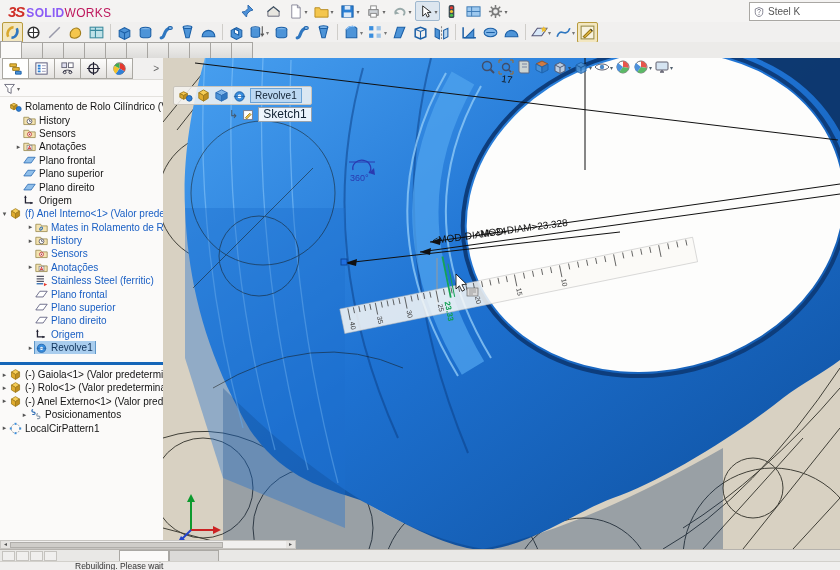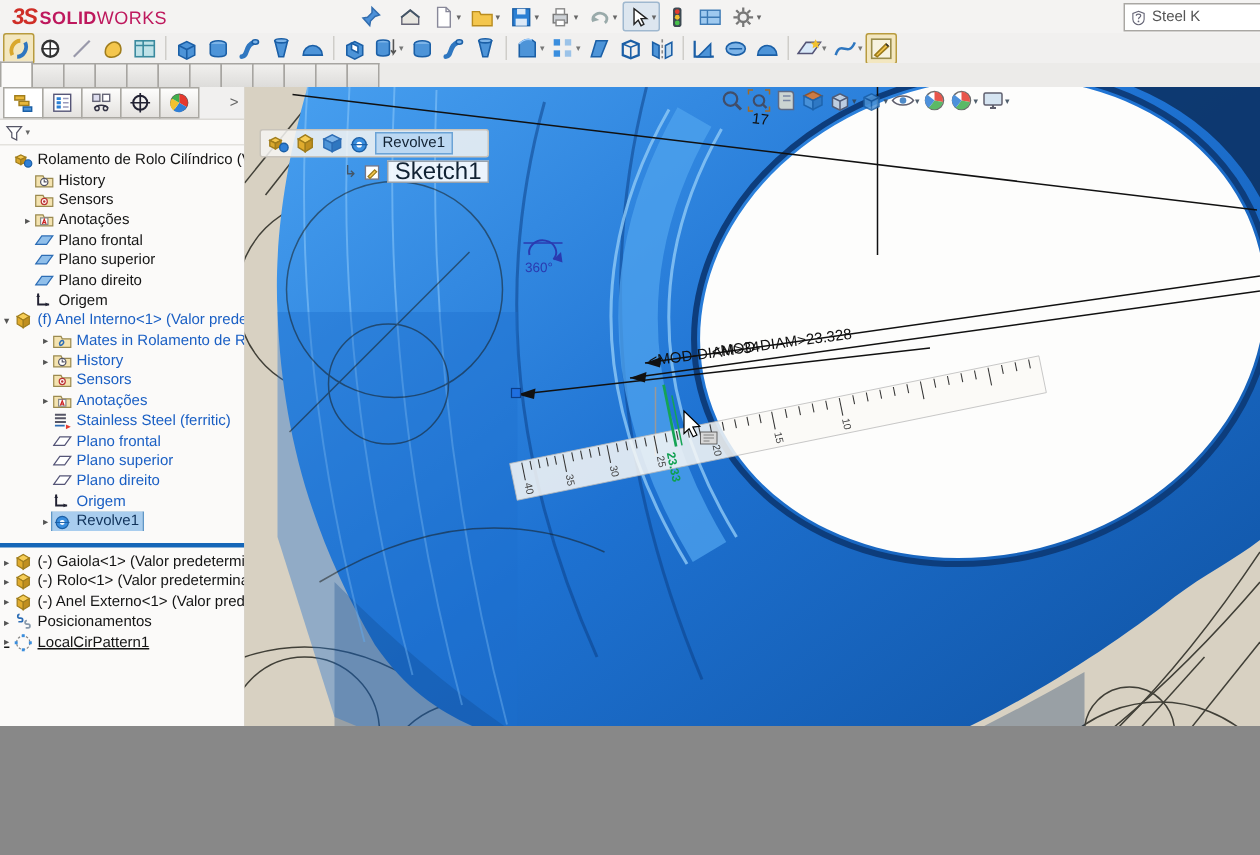--- a/index.html
+++ b/index.html
@@ -1,26 +1,26 @@
 <!DOCTYPE html>
 <html><head>
 <meta charset="utf-8">
 <style>
   html,body{margin:0;padding:0;background:#888;}
-  #app{position:relative;width:840px;height:484px;overflow:hidden;background:#f0efee;
+  #app{position:relative;width:840px;height:570px;overflow:hidden;background:#f0efee;
        font-family:"Liberation Sans",sans-serif;color:#222;font-size:11px;-webkit-font-smoothing:antialiased;}
   .icon{display:inline-block;vertical-align:middle;}
   .icon svg{width:100%;height:100%;display:block;}
 
   
   .menubar{position:absolute;left:0;top:0;width:840px;height:22px;background:#f4f3f2;
            border-bottom:1px solid #d9d7d4;display:flex;align-items:center;}
   .logo{display:flex;align-items:baseline;padding:0 10px 0 8px;white-space:nowrap;}
   .logo3s{font-style:italic;font-weight:900;color:#cf2e27;font-size:15px;margin-right:2px;letter-spacing:-1px;}
-  .logobold{font-weight:bold;color:#be185d;font-size:12px;letter-spacing:.3px;}
+  .logobold{font-weight:bold;color:#8b5cf6;font-size:12px;letter-spacing:.3px;}
   .logolight{color:#be185d;font-size:12px;letter-spacing:.3px;}
   .menus{display:flex;align-items:center;height:100%;}
   .menu-item{padding:0 8px;line-height:21px;font-size:11px;color:#333;cursor:default;}
   .pinbox{width:16px;height:16px;margin:0 6px;opacity:.9;}
   .qa{display:flex;align-items:center;gap:1px;margin-left:2px;}
   .qa-item{display:flex;align-items:center;height:18px;padding:0 2px;border:1px solid transparent;border-radius:2px;}
   .qa-item .icon{width:15px;height:15px;}
   .qa-item .dd-caret{display:none;font-size:6px;color:#666;margin-left:1px;}
   .qa-item.dd .dd-caret{display:inline;}
   .qa-item.pressed{background:#dde6ef;border-color:#9fb8cf;}
@@ -79,21 +79,21 @@
   .floaties{position:absolute;left:126px;top:4px;display:flex;gap:5px;opacity:.9;}
   .floaties .icon{width:18px;height:18px;}
   .crumb{position:absolute;left:10px;top:28px;}
   .crumb-row1{display:flex;align-items:center;gap:3px;background:rgba(247,246,243,.85);
               border:1px solid #c9c4bb;border-radius:2px;padding:1px 4px;}
   .crumb-row1 .icon{width:15px;height:15px;}
   .crumb-chip{background:#bcd8f2;border:1px solid #6ba3d6;padding:0 4px;font-size:10px;line-height:13px;color:#123;}
   .crumb-row2{display:flex;align-items:center;gap:3px;margin:2px 0 0 56px;}
   .crumb-row2 .larrow{color:#456;font-size:11px;}
   .crumb-row2 .icon{width:14px;height:14px;}
-  .crumb-chip2{background:rgba(255,255,255,.9);border:1px solid #98a2ac;padding:0 4px;font-size:16px;line-height:13px;color:#123;}
+  .crumb-chip2{background:rgba(255,255,255,.9);border:1px solid #98a2ac;padding:0 4px;font-size:12px;line-height:13px;color:#123;}
 
   
   .hscroll{position:absolute;left:0;top:540px;width:296px;height:9px;background:#f1f0ef;border:1px solid #c8c6c2;box-sizing:border-box;display:flex;}
   .hs-arrow{width:9px;height:7px;font-size:6px;line-height:7px;text-align:center;color:#555;background:#e6e4e1;}
   .hs-arrow.right{margin-left:auto;}
   .hs-thumb{position:absolute;left:9px;top:1px;width:213px;height:6px;background:#cfcdc9;border:1px solid #b0aeaa;box-sizing:border-box;}
   .btabs{position:absolute;left:0;top:549px;width:840px;height:12px;background:#e9e8e6;border-top:1px solid #b5b2ad;
          display:flex;align-items:stretch;font-size:9px;}
   .bnav{display:flex;gap:1px;padding:1px 2px;}
   .bnav span{display:inline-block;width:11px;background:#f0efee;border:1px solid #c5c3bf;color:#666;
@@ -805,33 +805,33 @@
             <span class="icon ticon">
               <svg viewBox="0 0 16 16">
                 <path d="M3 5l5-3 5 3-5 3z" fill="#f6cd56" stroke="#a07d1c"></path>
                 <path d="M3 5v6l5 3V8z" fill="#e0ab2d" stroke="#a07d1c"></path>
                 <path d="M13 5v6l-5 3V8z" fill="#c08f1f" stroke="#a07d1c"></path>
               </svg>
             </span>
             <span class="tlbl">(-) Anel Externo&lt;1&gt; (Valor predetermi</span>
           </span>
         </div>
-        <div class="trow" style="padding-left: 0px; color: rgb(20, 20, 20);">
+        <div class="trow" style="padding-left: 0px; color: rgb(20, 20, 20); margin-left: 20px;">
           <span class="tarr">▸</span>
           <span class="tchip">
             <span class="icon ticon">
               <svg viewBox="0 0 16 16">
                 <path d="M5 2c-2 0-2 3 0 3h1c2 0 2 3 0 3H4" fill="none" stroke="#2d6db5" stroke-width="1.4"></path>
                 <path d="M11 7c-2 0-2 3 0 3h1c2 0 2 3 0 3h-2" fill="none" stroke="#89a" stroke-width="1.4"></path>
               </svg>
             </span>
             <span class="tlbl">Posicionamentos</span>
           </span>
         </div>
-        <div class="trow" style="padding-left: 0px; color: rgb(20, 20, 20); text-decoration: underline;">
+        <div class="trow" style="padding-left: 0px; color: rgb(20, 20, 20);">
           <span class="tarr">▸</span>
           <span class="tchip">
             <span class="icon ticon">
               <svg viewBox="0 0 16 16">
                 <circle cx="8" cy="8" r="5.5" fill="none" stroke="#888" stroke-dasharray="2 1.5"></circle>
                 <rect x="6.8" y="1" width="2.4" height="2.4" fill="#3a8ede"></rect>
                 <rect x="6.8" y="12.6" width="2.4" height="2.4" fill="#3a8ede"></rect>
                 <rect x="1" y="6.8" width="2.4" height="2.4" fill="#3a8ede"></rect>
                 <rect x="12.6" y="6.8" width="2.4" height="2.4" fill="#3a8ede"></rect>
               </svg>
@@ -1174,13 +1174,16 @@
         <span></span>
         <span></span>
       </span>
     <span class="btab-list" style="display:flex">
 
     <span class="btab active"></span>
         <span class="btab"></span>
       </span>
   </div>
 
+  <div class="statusbar">
+    <span class="msg">Rebuilding. Please wait</span>
+  </div>
 </div>
 
 </body></html>

